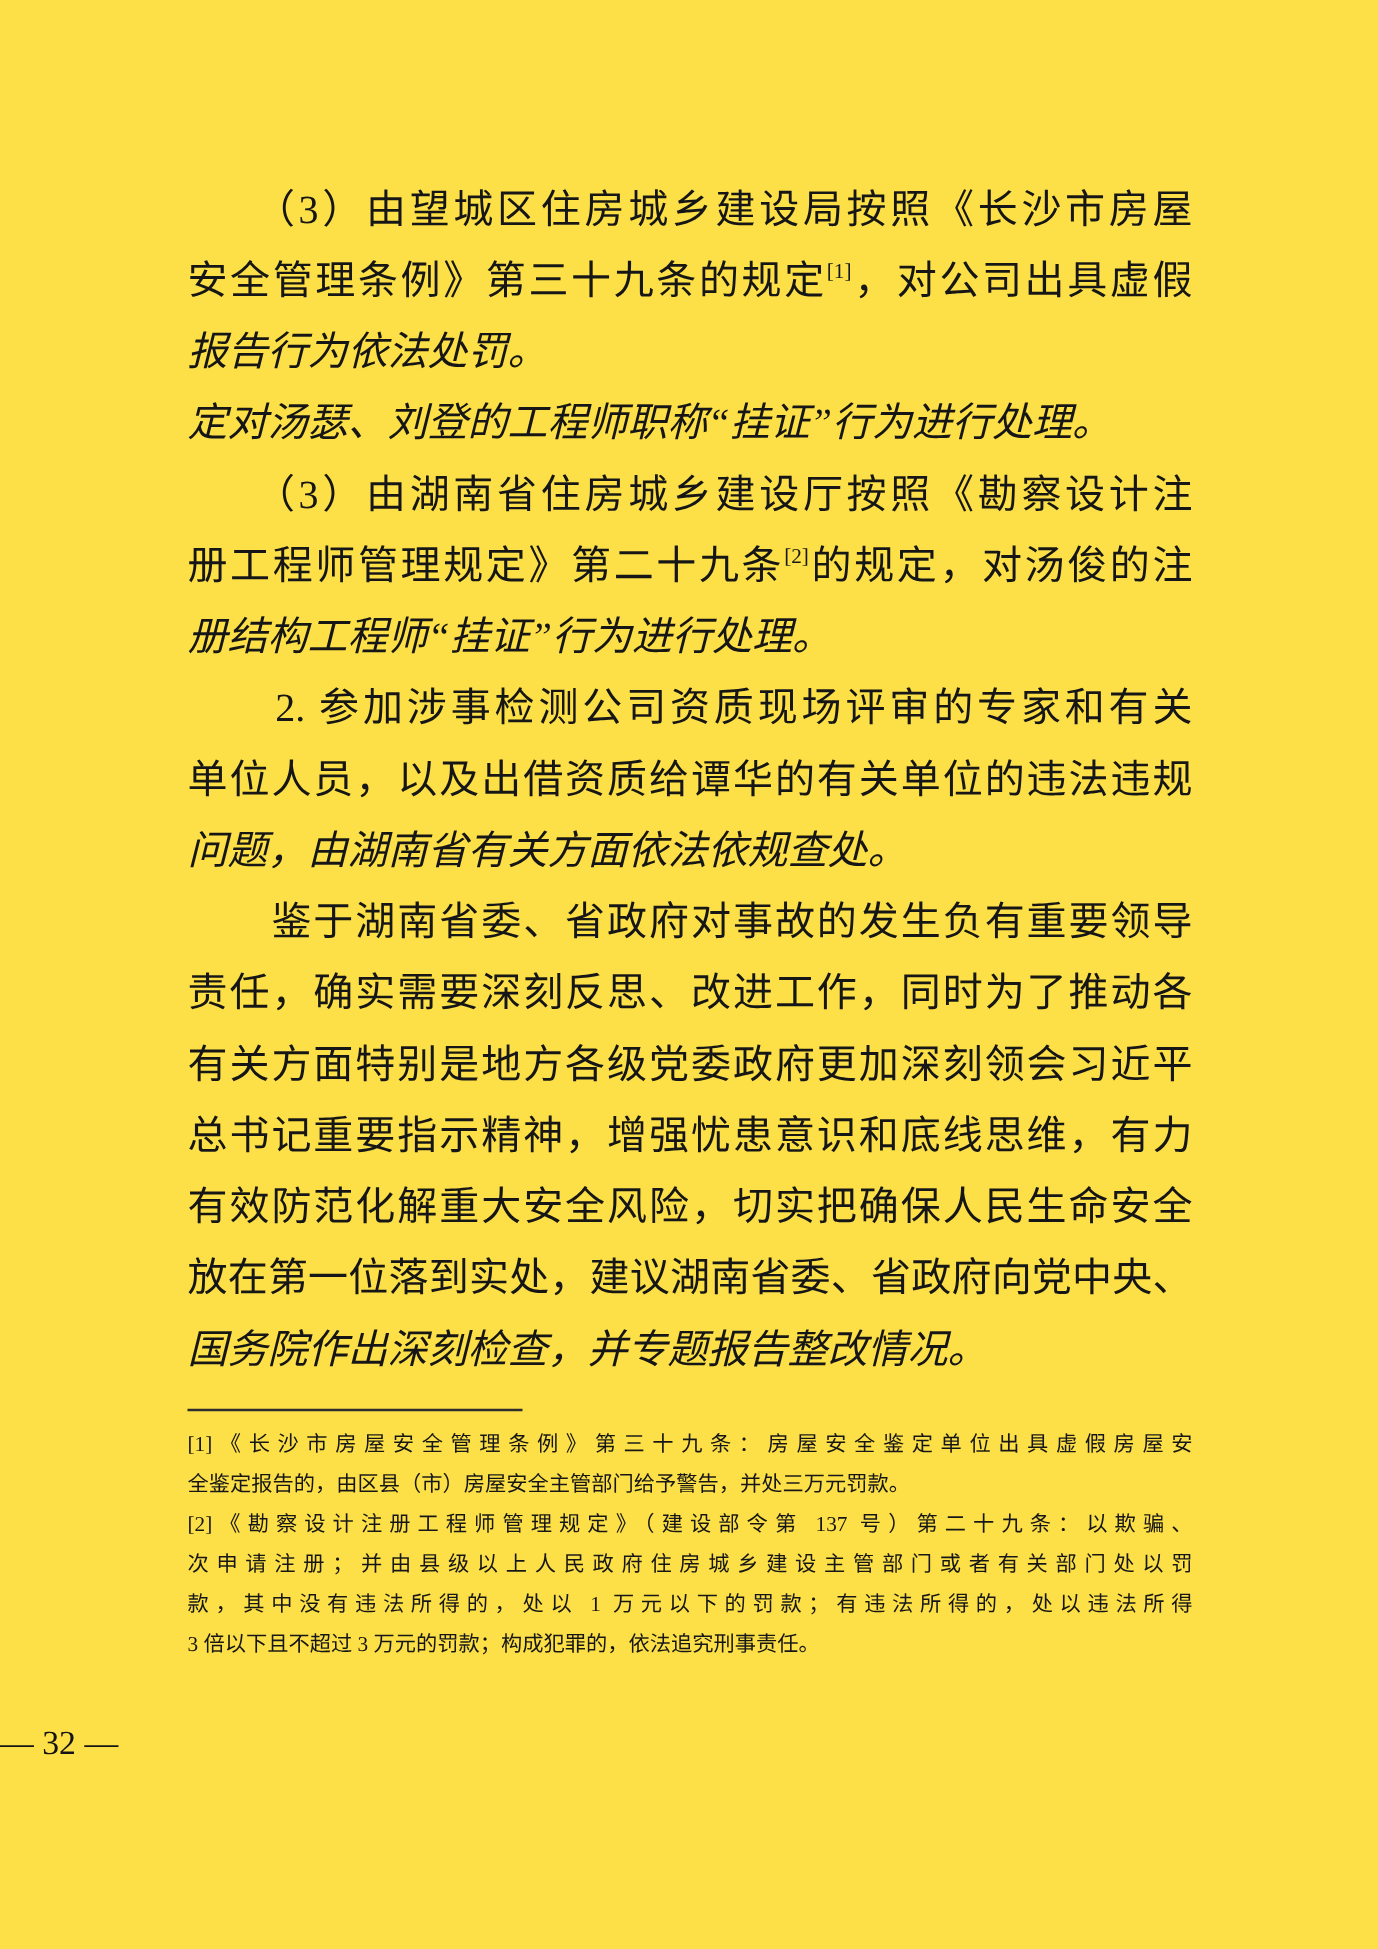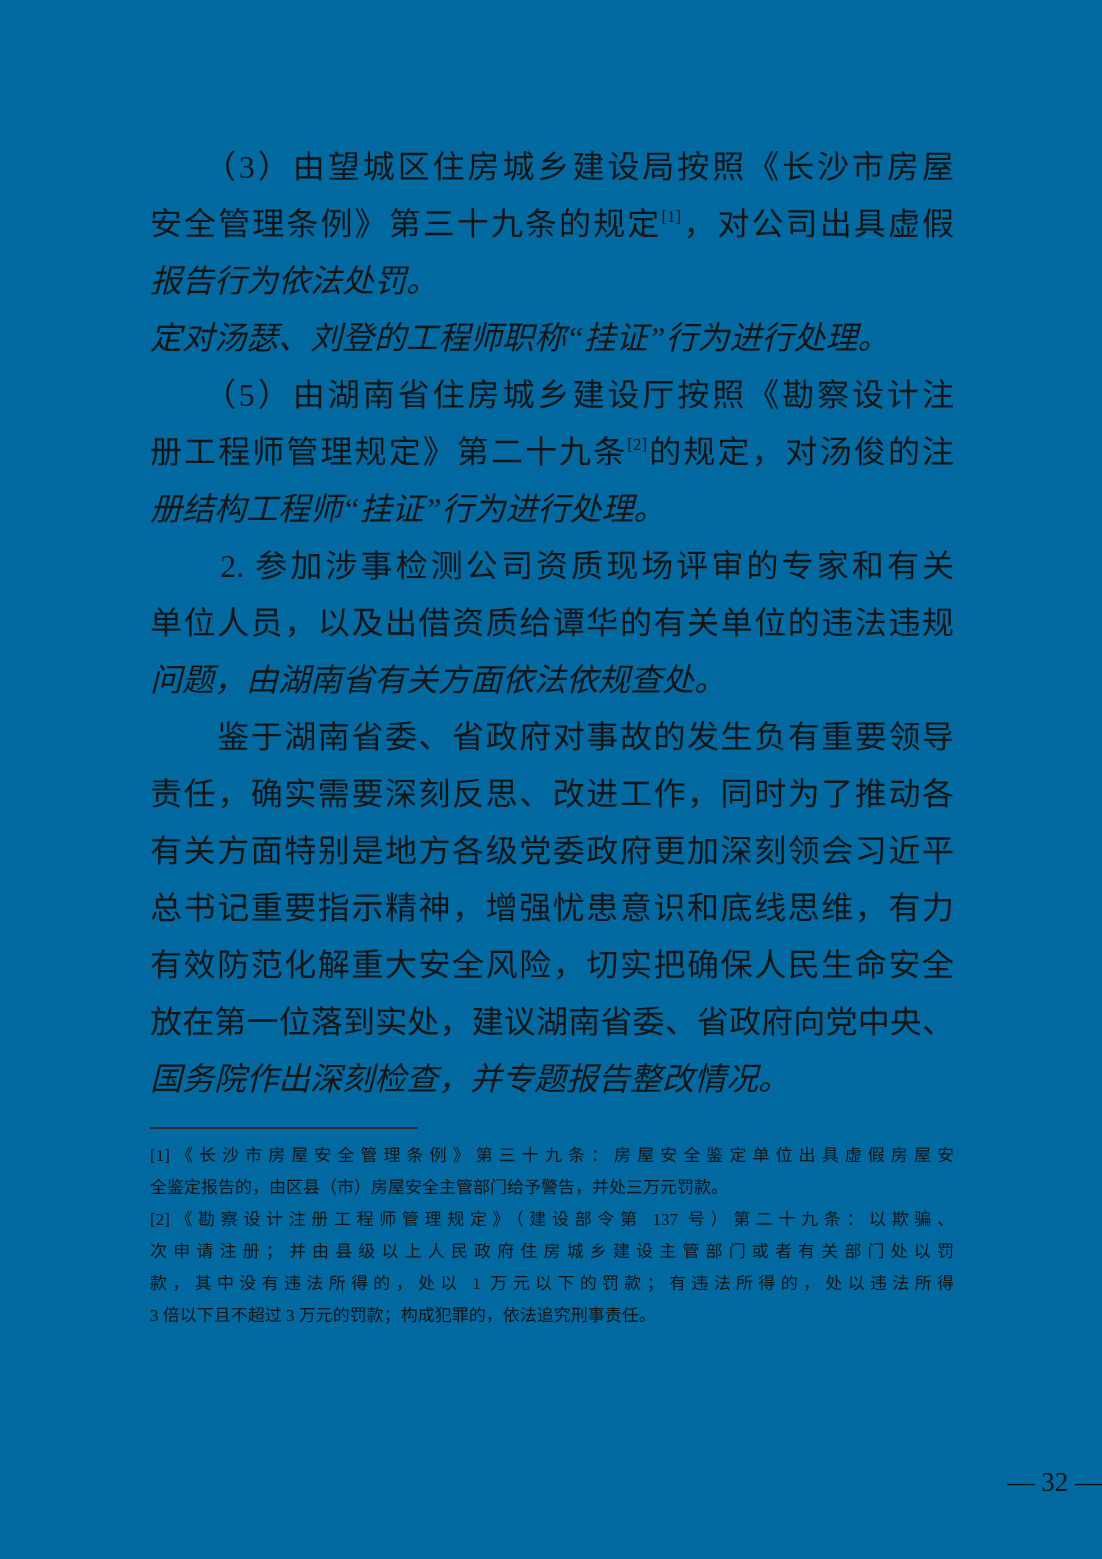--- a/index.html
+++ b/index.html
@@ -1,21 +1,21 @@
 <!DOCTYPE html>
 <html lang="zh-CN"><head>
 <meta charset="utf-8">
 <style>
   html, body { margin: 0; padding: 0; background: #e9e9e9; }
   .page {
     position: relative;
     width: 1102px;
     height: 1559px;
     margin: 0 auto;
-    background: #0369a1;
+    background: #fde047;
     font-family: "Liberation Serif", "DejaVu Serif", serif;
     color: #161616;
     overflow: hidden;
   }
   .content {
     position: absolute;
     left: 150px;
     top: 139px;
     width: 804px;
   }
@@ -48,44 +48,44 @@
     height: 32px;
     text-align: justify;
     text-align-last: justify;
     letter-spacing: 0;
   }
   .fn-line.last { text-align-last: left; }
   .page-number {
     position: absolute;
     left: 0;
     right: 0;
-    top: 1464px;
+    top: 1376px;
     height: 36px;
     line-height: 36px;
-    text-align: right;
+    text-align: left;
     font-size: 27px;
     color: #141414;
   }
 </style>
 </head>
 <body>
 
 <div class="page">
   <div class="content">
     <div id="body-text">
         <div class="para">
           <div class="body-line"><span>　　（3）由望城区住房城乡建设局按照《长沙市房屋</span></div>
           <div class="body-line"><span>安全管理条例》第三十九条的规定</span><span class="sup">[1]</span><span>，对公司出具虚假</span></div>
           <div class="body-line last"><span>报告行为依法处罚。</span></div>
         </div>
         <div class="para">
           <div class="body-line last"><span>定对汤瑟、刘登的工程师职称“挂证”行为进行处理。</span></div>
         </div>
         <div class="para">
-          <div class="body-line"><span>　　（5）由湖南省住房城乡建设厅按照《勘察设计注</span></div>
+          <div class="body-line"><span>　　（3）由湖南省住房城乡建设厅按照《勘察设计注</span></div>
           <div class="body-line"><span>册工程师管理规定》第二十九条</span><span class="sup">[2]</span><span>的规定，对汤俊的注</span></div>
           <div class="body-line last"><span>册结构工程师“挂证”行为进行处理。</span></div>
         </div>
         <div class="para">
           <div class="body-line"><span>　　2. 参加涉事检测公司资质现场评审的专家和有关</span></div>
           <div class="body-line"><span>单位人员，以及出借资质给谭华的有关单位的违法违规</span></div>
           <div class="body-line last"><span>问题，由湖南省有关方面依法依规查处。</span></div>
         </div>
         <div class="para">
           <div class="body-line"><span>　　鉴于湖南省委、省政府对事故的发生负有重要领导</span></div>

